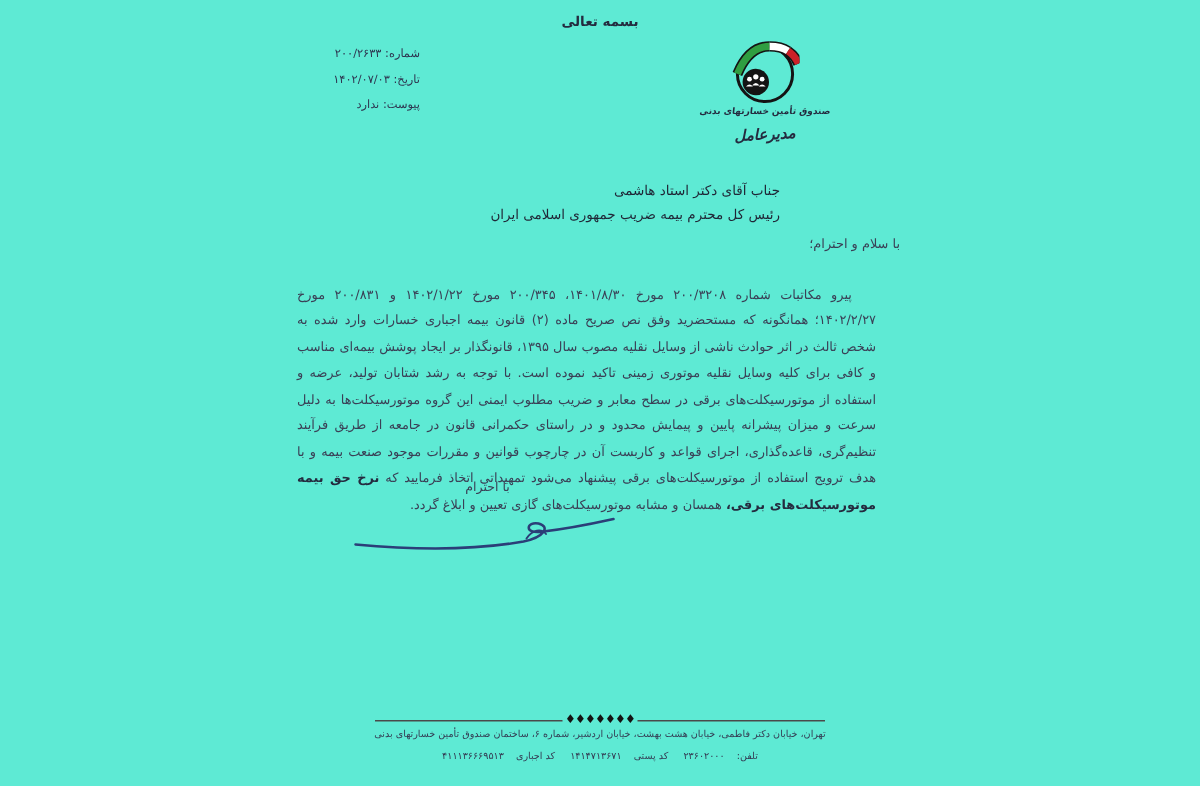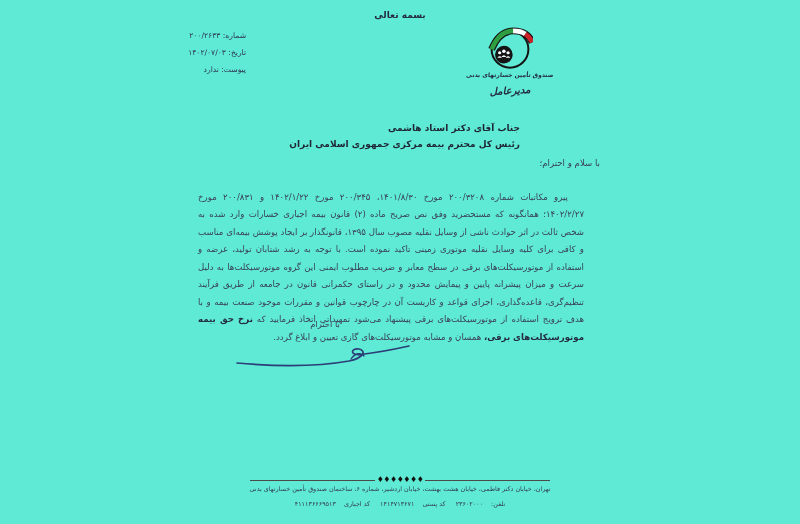--- a/index.html
+++ b/index.html
@@ -4,28 +4,28 @@
 <style>
   html,body{margin:0;padding:0;background:#ffffff;}
   .page{
     position:relative;width:800px;height:524px;background:#5eead4;overflow:hidden;
     font-family:"DejaVu Sans","Liberation Sans",sans-serif;color:#3a4056;
   }
   .abs{position:absolute;}
   .rtl{direction:rtl;unicode-bidi:plaintext;}
   
   .besmele{top:10px;left:190px;width:420px;text-align:center;font-size:9px;font-weight:bold;color:#242b3f;}
-  .refblock{top:27px;left:172px;width:74px;text-align:right;font-size:7.6px;line-height:17px;color:#2e3550;}
+  .refblock{top:27px;left:206px;width:74px;text-align:right;font-size:7.6px;line-height:17px;color:#2e3550;}
   .refblock .lbl{font-weight:normal;}
   
   .logo{left:487px;top:24px;width:46px;height:46px;}
   .orgname{left:450px;top:71px;width:120px;text-align:center;font-size:6px;font-weight:bold;color:#242b3f;transform:skewX(-6deg);}
   .signer-script{left:462px;top:85px;width:96px;text-align:center;font-size:10px;font-style:italic;font-weight:bold;color:#242b3f;transform:rotate(-3deg);}
   
-  .recipient{top:121px;left:280px;width:240px;text-align:right;font-size:9px;font-weight:bold;line-height:15.5px;color:#1f2535;}
+  .recipient{top:121px;left:280px;width:240px;text-align:right;font-size:9px;font-weight:normal;line-height:15.5px;color:#1f2535;}
   
   .bodyblock{top:155px;left:182px;width:418px;font-size:8.6px;line-height:17.5px;color:#3a4056;}
   .salutation{text-align:right;}
   .para{margin:16px;text-align:justify;text-indent:16px;}
   .para .bold{font-weight:bold;color:#242b3f;}
   
   .closing{top:319px;left:235px;width:180px;text-align:center;}
   .respect{font-size:8.4px;color:#3a4056;}
   .signer-name{font-size:9px;font-weight:bold;color:#242b3f;margin-top:3px;}
   .sig-svg{position:absolute;left:-2px;top:20px;}
@@ -66,21 +66,21 @@
     <circle cx="22" cy="35.5" r="2.3" fill="#ffffff"></circle>
     <path d="M18.8 43 Q22 38.6 25.2 43 Z" fill="#ffffff"></path>
     <circle cx="27.5" cy="37.5" r="2.1" fill="#ffffff"></circle>
     <path d="M24.5 44 Q27.5 40.2 30.5 44 Z" fill="#ffffff"></path>
   </svg>
   <div class="abs orgname rtl">صندوق تأمین خسارتهای بدنی</div>
   <div class="abs signer-script rtl">مدیرعامل</div>
 
   <div class="abs recipient rtl">
     <div>جناب آقای دکتر استاد هاشمی</div>
-    <div>رئیس کل محترم بیمه مرکزی جمهوری اسلامی ایران</div>
+    <div>رئیس کل محترم بیمه ضریب جمهوری اسلامی ایران</div>
   </div>
 
   <div class="abs bodyblock rtl">
     <div class="salutation">با سلام و احترام؛</div>
     <p class="para"><span>پیرو مکاتبات شماره ۲۰۰/۳۲۰۸ مورخ ۱۴۰۱/۸/۳۰، ۲۰۰/۳۴۵ مورخ ۱۴۰۲/۱/۲۲ و ۲۰۰/۸۳۱ مورخ ۱۴۰۲/۲/۲۷؛ همانگونه که مستحضرید وفق نص صریح ماده (۲) قانون بیمه اجباری خسارات وارد شده به شخص ثالث در اثر حوادث ناشی از وسایل نقلیه مصوب سال ۱۳۹۵، قانونگذار بر ایجاد پوشش بیمه‌ای مناسب و کافی برای کلیه وسایل نقلیه موتوری زمینی تاکید نموده است. با توجه به رشد شتابان تولید، عرضه و استفاده از موتورسیکلت‌های برقی در سطح معابر و ضریب مطلوب ایمنی این گروه موتورسیکلت‌ها به دلیل سرعت و میزان پیشرانه پایین و پیمایش محدود و در راستای حکمرانی قانون در جامعه از طریق فرآیند تنظیم‌گری، قاعده‌گذاری، اجرای قواعد و کاربست آن در چارچوب قوانین و مقررات موجود صنعت بیمه و با هدف ترویج استفاده از موتورسیکلت‌های برقی پیشنهاد می‌شود تمهیداتی اتخاذ فرمایید که </span><span class="bold">نرخ حق بیمه موتورسیکلت‌های برقی،</span><span> همسان و مشابه موتورسیکلت‌های گازی تعیین و ابلاغ گردد.</span></p>
   </div>
 
   <div class="abs closing">
     <div class="respect rtl">با احترام</div>
     <svg class="sig-svg" width="184" height="30" viewBox="0 0 184 30" aria-hidden="true">

